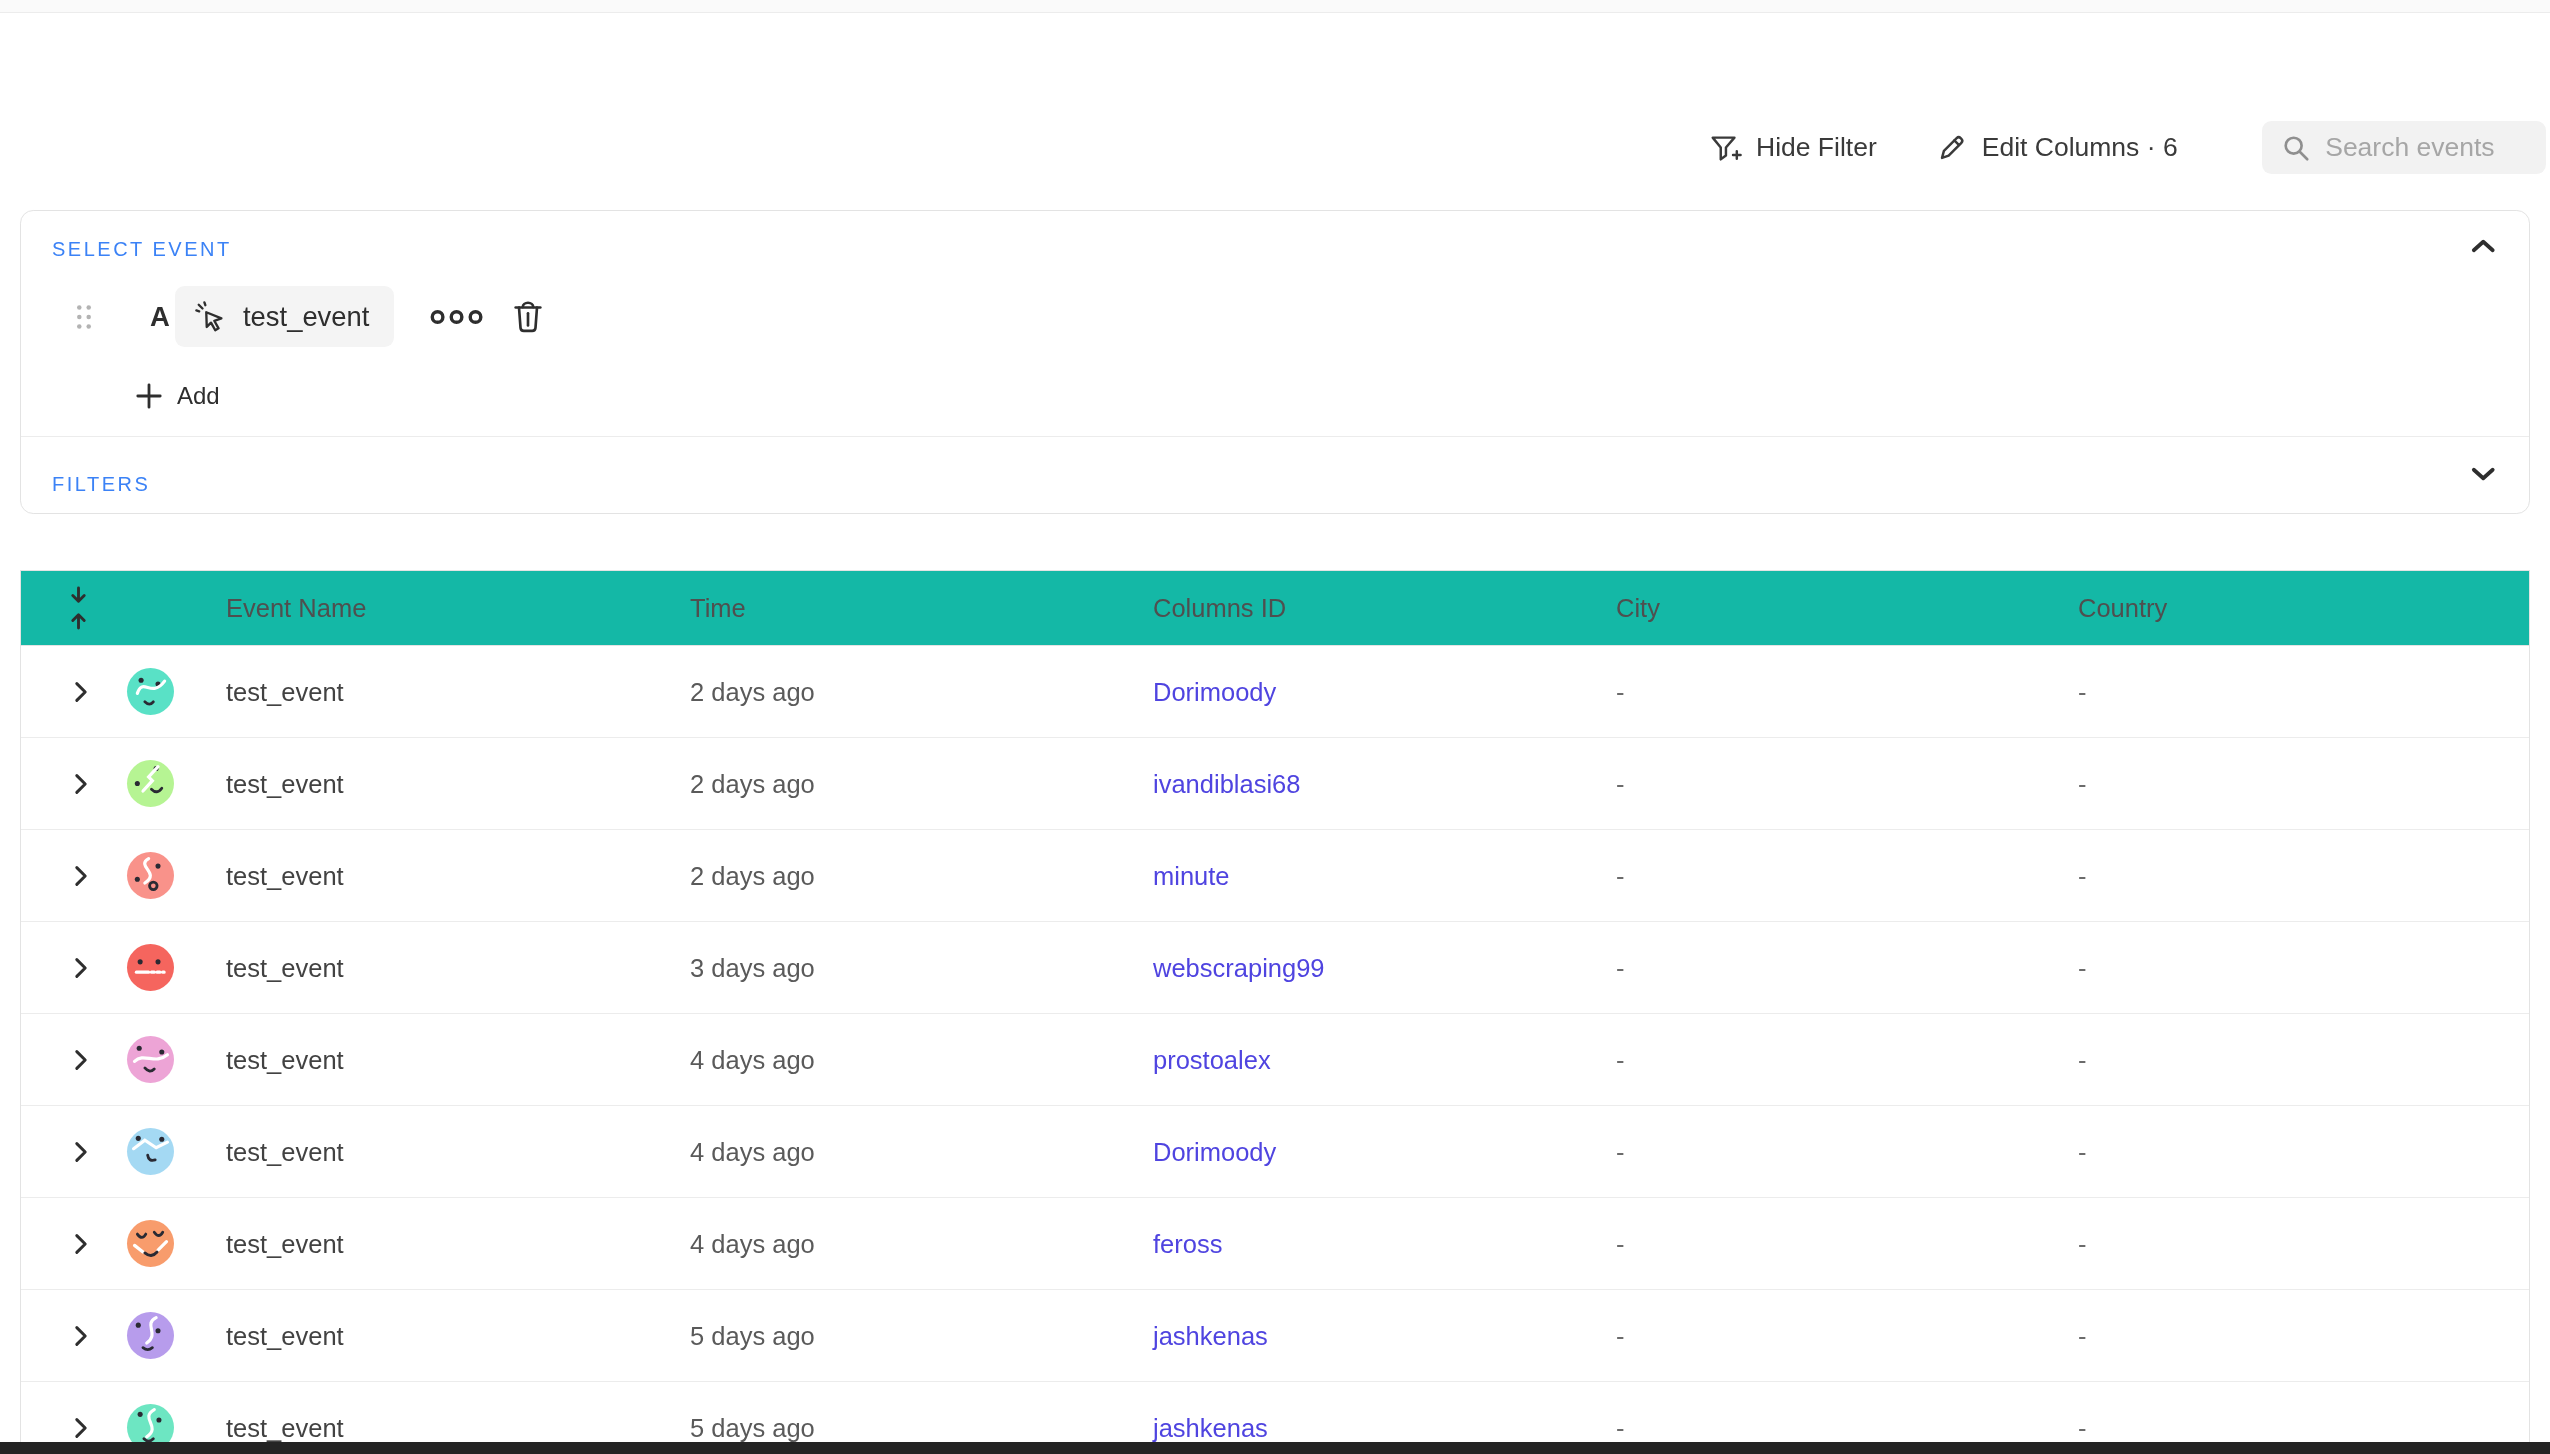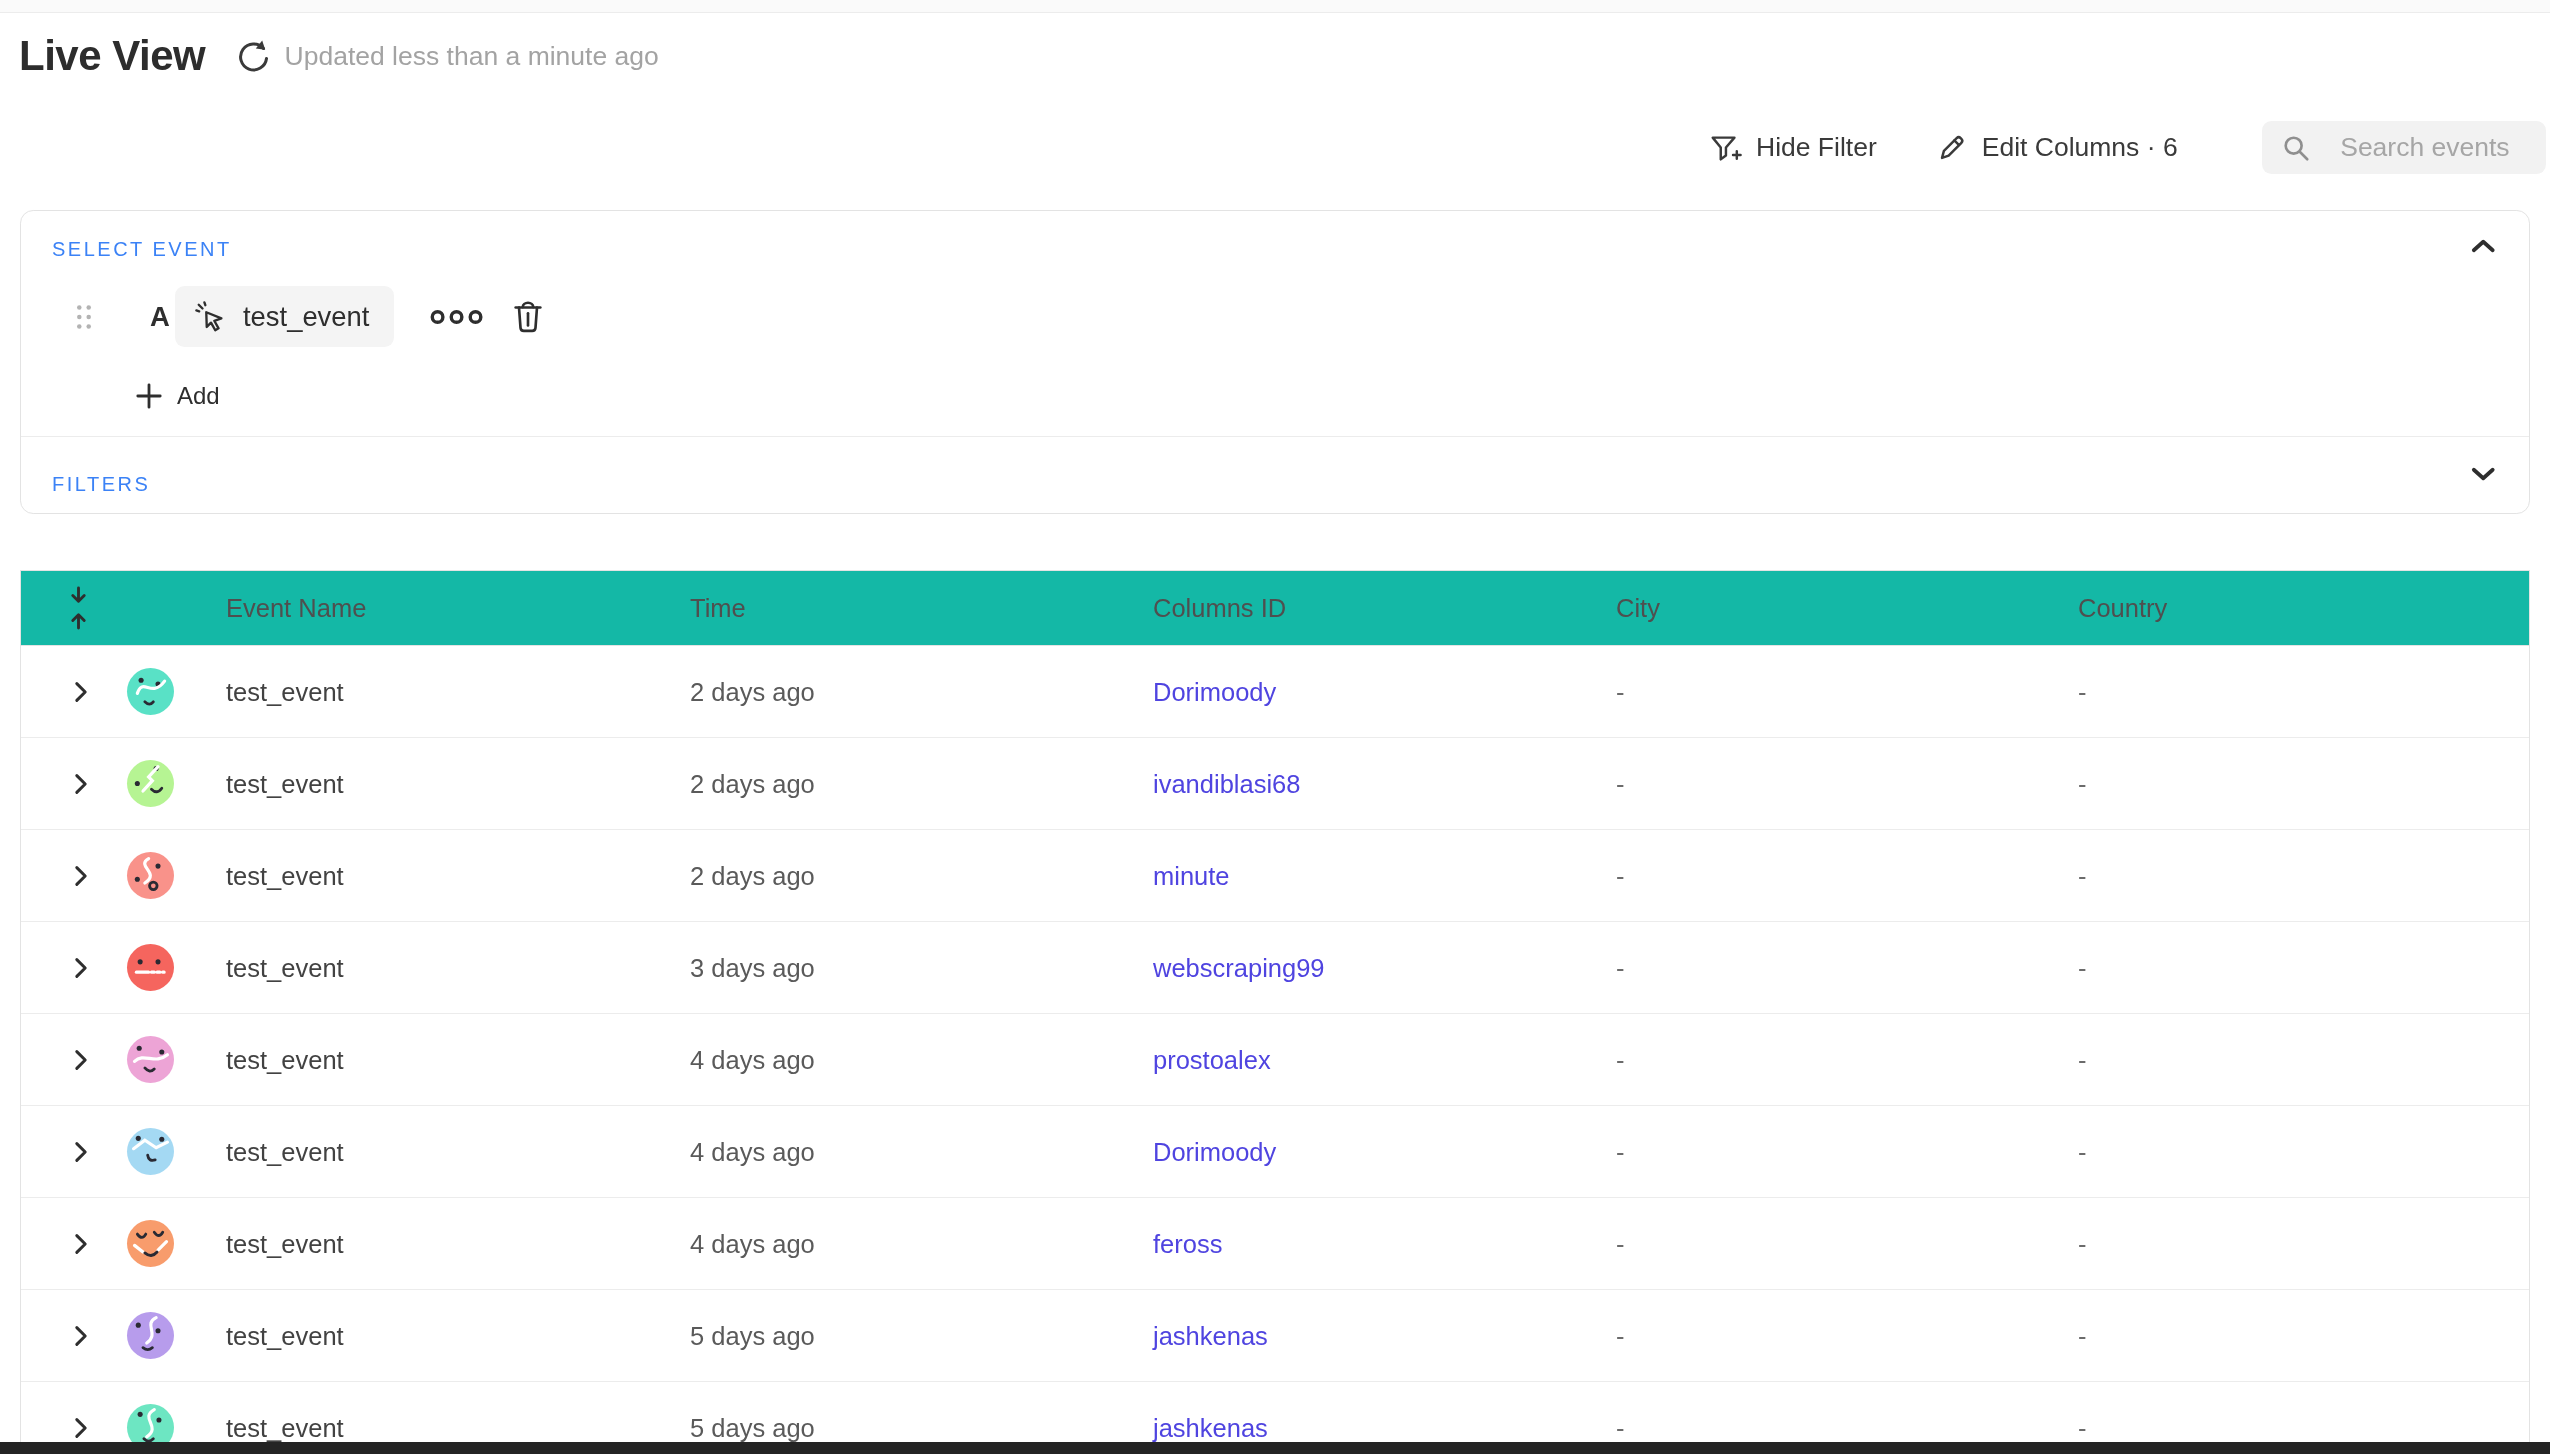--- a/index.html
+++ b/index.html
@@ -15,21 +15,21 @@
   .page-title{margin:0;font-size:42px;font-weight:700;color:#2d2d2d;letter-spacing:-0.5px;}
   .refresh-btn{margin-left:28px;width:40px;height:40px;display:flex;align-items:center;justify-content:center;background:none;border:none;padding:0;cursor:pointer;}
   .updated-text{margin-left:11.4px;font-size:26.5px;color:#a3a3a3;}
 
   
   .toolbar{position:absolute;left:1708px;right:3.8px;top:120px;height:55px;display:flex;align-items:center;}
   .tool-btn{display:flex;align-items:center;gap:14px;background:none;border:none;padding:0;cursor:pointer;
             font-family:"Liberation Sans",sans-serif;font-size:26.5px;color:#3a3a3a;font-weight:500;white-space:nowrap;}
   .tool-btn + .tool-btn{margin-left:57px;}
   .search-box{margin-left:auto;width:284px;height:53px;border-radius:9.5px;background:#f2f2f2;display:flex;align-items:center;padding:0 17px 0 19px;box-sizing:border-box;}
-  .search-box input{flex:1;min-width:0;border:none;background:transparent;outline:none;margin-left:27px;
+  .search-box input{flex:1;min-width:0;border:none;background:transparent;outline:none;margin-left:12px;
             font-family:"Liberation Sans",sans-serif;font-size:26.5px;color:#555;}
   .search-box input::placeholder{color:#a6a6a6;}
 
   
   .query-card{position:absolute;left:20px;top:210px;width:2510px;height:304px;background:#fff;border:0.9px solid #e3e3e3;border-radius:13.2px;box-sizing:border-box;}
   .section-label{position:absolute;left:31px;font-size:20px;letter-spacing:2.5px;color:#3b82f6;font-weight:500;}
   .select-label{top:26.5px;}
   .filters-label{top:262px;}
   .collapse-btn{position:absolute;right:26.5px;width:38px;height:28px;background:none;border:none;padding:0;cursor:pointer;display:flex;align-items:center;justify-content:center;}
   .collapse-select{top:21px;}
@@ -68,30 +68,20 @@
 
   .icon{display:block;}
 </style>
 </head>
 <body>
 
 <div class="screen">
 
   <div class="top-strip"></div>
 
-  <header class="page-header">
-    <h1 class="page-title">Live View</h1>
-    <button class="refresh-btn">
-      <svg class="icon" width="36" height="36" viewBox="0 0 36 36">
-        <path d="M28.5 10.5 A13 13 0 1 0 31.5 20.5" fill="none" stroke="#3a3a3a" stroke-width="3" stroke-linecap="round"></path>
-        <polygon points="27.2,2.5 30.2,11.8 20.8,10.6" fill="#3a3a3a"></polygon>
-      </svg>
-    </button>
-    <span class="updated-text">Updated less than a minute ago</span>
-  </header>
 
   <div class="toolbar">
     <button class="tool-btn">
       <svg class="icon" width="34" height="34" viewBox="0 0 36 36">
         <path d="M5 7 h23 l-9 10.5 v8.5 l-5.5 4 v-12.5 Z" fill="none" stroke="#3a3a3a" stroke-width="2.6" stroke-linejoin="round"></path>
         <path d="M26.5 25.5 h8 M30.5 21.5 v8" stroke="#3a3a3a" stroke-width="2.6" stroke-linecap="round"></path>
       </svg>
       <span>Hide Filter</span>
     </button>
     <button class="tool-btn">

